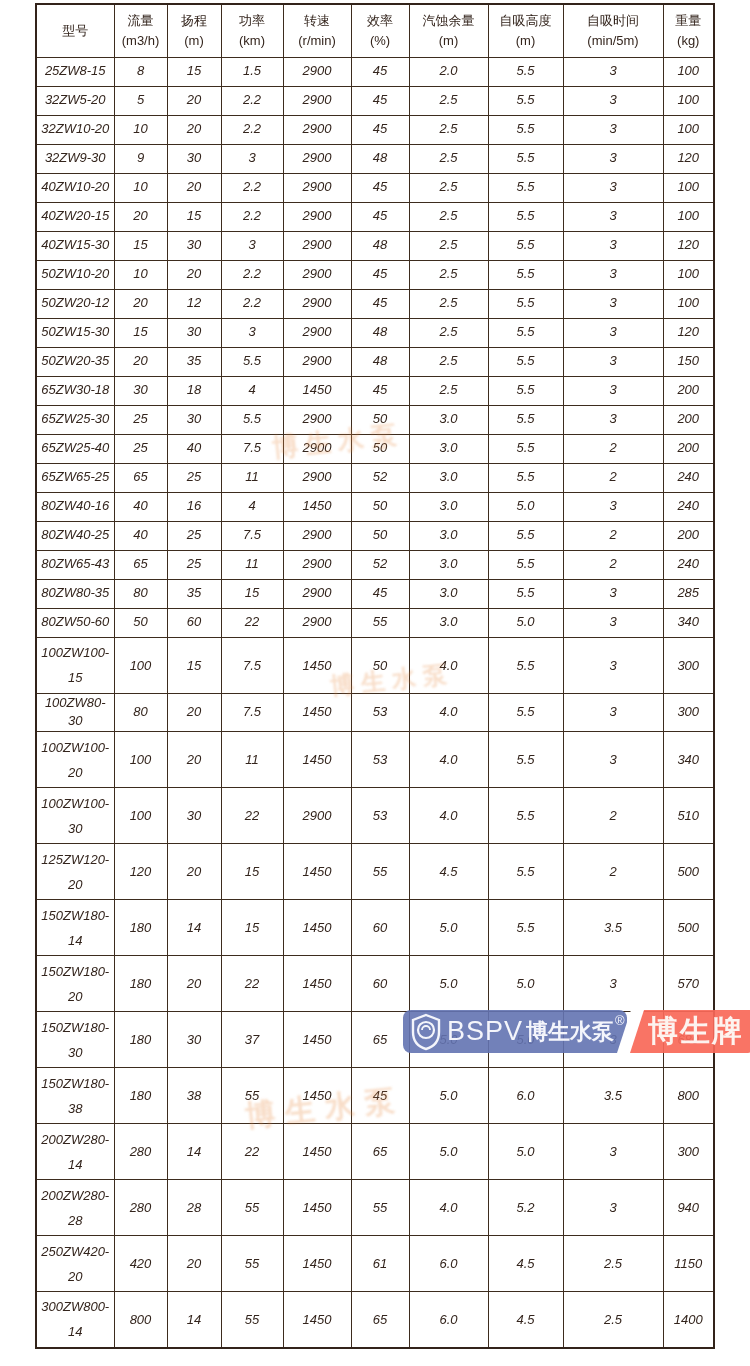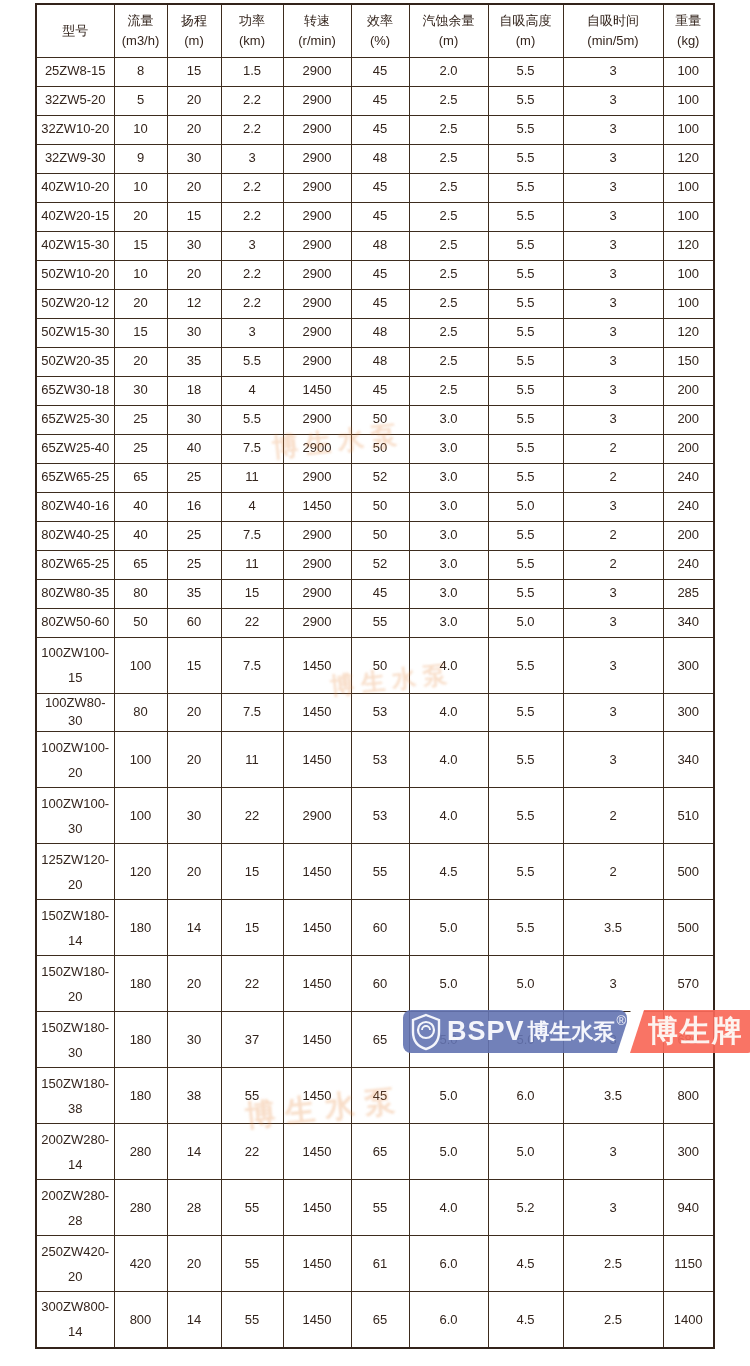--- a/index.html
+++ b/index.html
@@ -21,38 +21,38 @@
   col.c8{width:100px}col.c9{width:51px}
   th,td{
     border:1px solid #3d2c1e;
     text-align:center;vertical-align:middle;
     font-size:13px;font-weight:normal;
     padding:0 1px;
     line-height:1.45;
     word-break:keep-all;
   }
   thead tr{height:53px;}
-  tbody tr{height:29px;}
+  tbody tr{height:29px;font-style:italic;}
   tbody tr.tall{height:56px;}
   tbody tr.tall td{line-height:25px;}
   th .hline{display:block;line-height:20px;}
   
   .brand-banner{
     position:absolute;left:403px;top:1010px;height:43px;
     display:flex;align-items:stretch;z-index:5;
   }
   .banner-blue{
     width:216px;background:rgba(99,115,177,0.90);
     border-radius:8px;
     display:flex;align-items:center;
     padding:0 2px 0 6px;
     color:#f4f5fb;
     white-space:nowrap;
   }
-  .banner-blue .bspv{font-size:27px;font-weight:bold;letter-spacing:1px;margin-left:4px;}
+  .banner-blue .bspv{font-size:27px;font-weight:normal;letter-spacing:1px;margin-left:4px;}
   .banner-blue .cn{font-size:22px;font-weight:bold;margin-left:3px;font-family:Liberation Mono, monospace;}
   .banner-blue .reg{font-size:13px;position:relative;top:-11px;margin-left:1px;}
   .banner-slash{
     width:13px;background:#ffffff;
     transform:skewX(-18deg);
     margin:0 -3px;z-index:6;
   }
   .banner-red{
     width:124px;background:rgba(248,104,88,0.92);
     transform:skewX(-18deg);
@@ -337,21 +337,21 @@
         <td>25</td>
         <td>7.5</td>
         <td>2900</td>
         <td>50</td>
         <td>3.0</td>
         <td>5.5</td>
         <td>2</td>
         <td>200</td>
       </tr>
       <tr>
-        <td>80ZW65-25</td>
+        <td>80ZW65-43</td>
         <td>65</td>
         <td>25</td>
         <td>11</td>
         <td>2900</td>
         <td>52</td>
         <td>3.0</td>
         <td>5.5</td>
         <td>2</td>
         <td>240</td>
       </tr>

